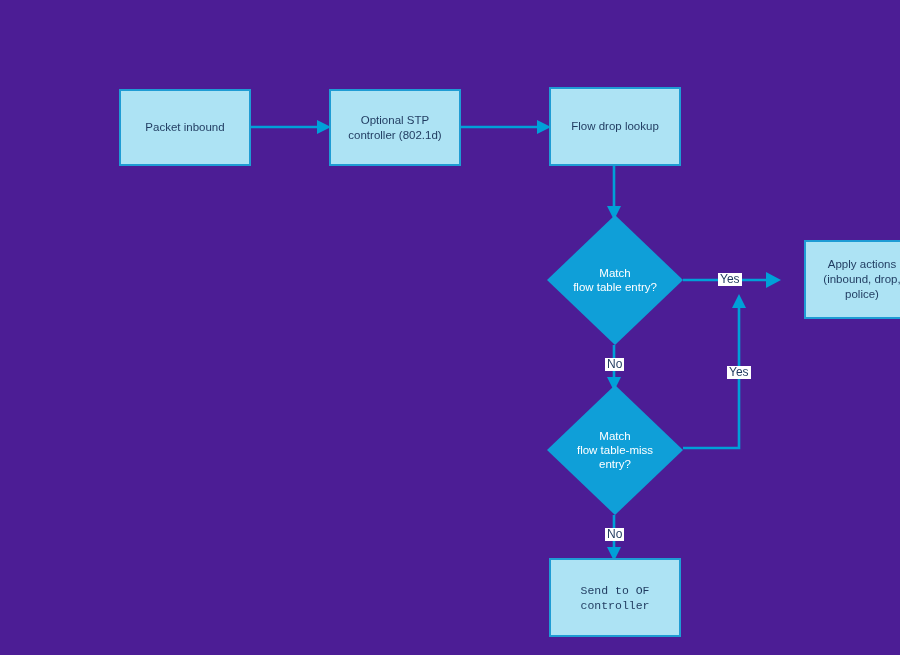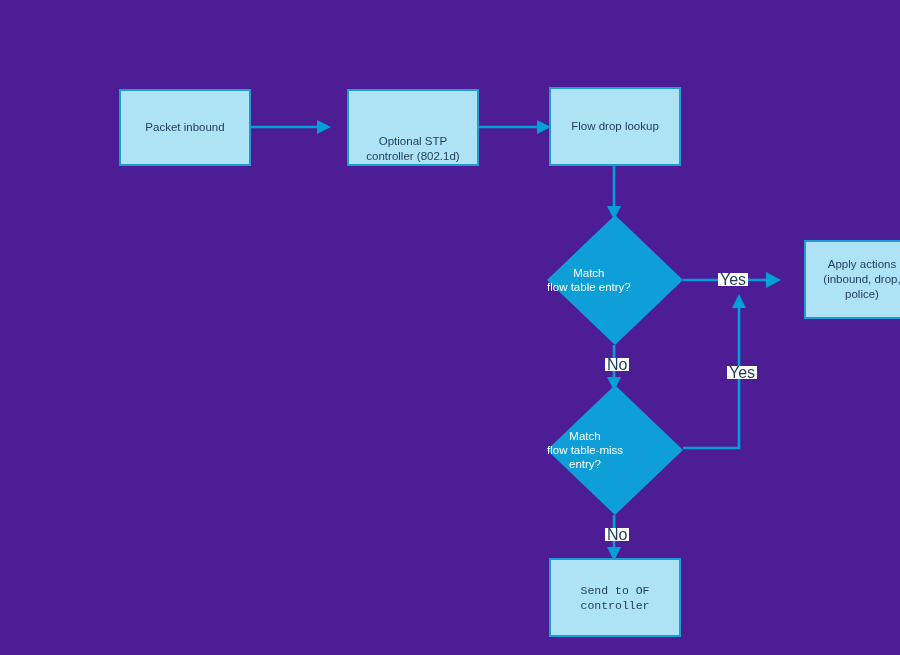--- a/index.html
+++ b/index.html
@@ -38,30 +38,31 @@
   }
   .decision-shape {
     position: absolute;
     inset: 0;
   }
   .decision-label {
     position: absolute;
     inset: 0;
     display: flex;
     align-items: center;
+    justify-content: center;
     text-align: center;
     color: #ffffff;
     font-size: 11.5px;
     line-height: 14px;
     pointer-events: none;
   }
   .edge-label {
     position: absolute;
     color: #1f3a5f;
-    font-size: 16px;
+    font-size: 12px;
     line-height: 13px;
     background: #ffffff;
     padding: 0 2px;
     text-align: left;
     white-space: nowrap;
   }
   svg.connectors {
     position: absolute;
     left: 0;
     top: 0;
@@ -110,21 +111,21 @@
     <g>
       <line x1="614" y1="515" x2="614" y2="547" stroke="#00a0d8" stroke-width="2.6"></line>
       <polygon points="607,547 621,547 614,561" fill="#00a0d8"></polygon>
     </g>
   </svg>
 
   <div class="node process" style="left:119px; top:89px; width:132px; height:77px;">
     <span>Packet inbound</span>
   </div>
 
-  <div class="node process" style="left:347px; top:89px; width:132px; height:77px;align-items:flex-end;">
+  <div class="node process" style="left:329px; top:89px; width:132px; height:77px;">
     <span>
       <span>Optional STP</span><br>
       <span>controller (802.1d)</span>
     </span>
   </div>
 
   <div class="node process" style="left:549px; top:87px; width:132px; height:79px;">
     <span>Flow drop lookup</span>
   </div>
 

